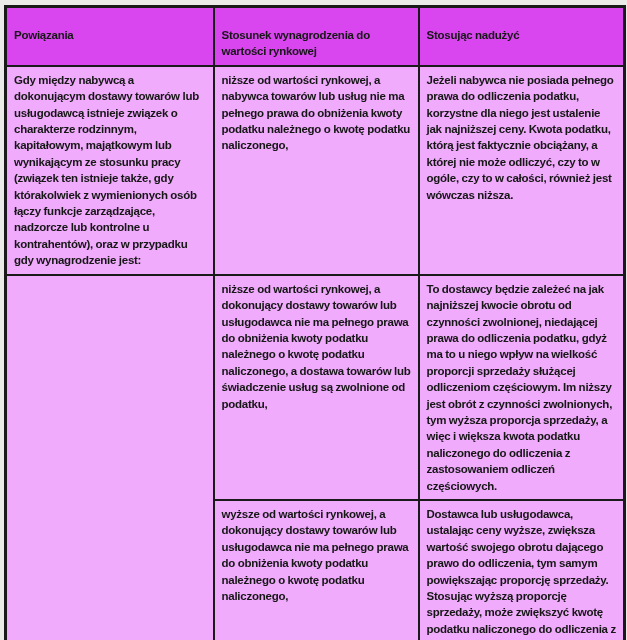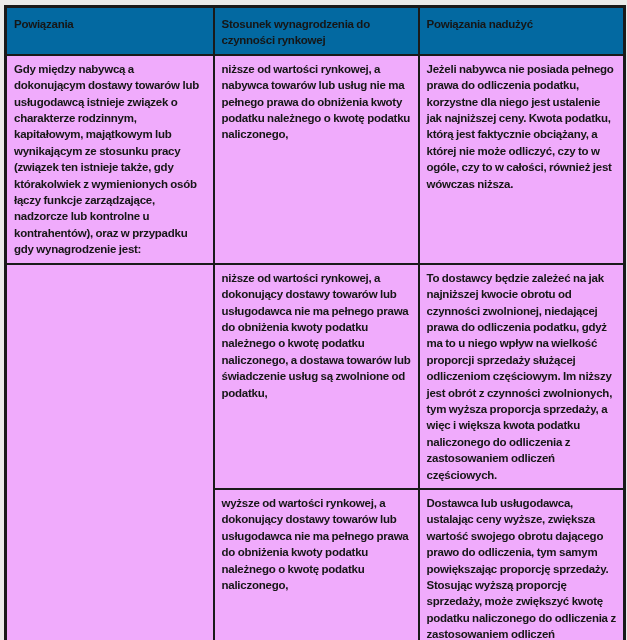--- a/index.html
+++ b/index.html
@@ -36,44 +36,44 @@
     font-size: 11.5px;
     line-height: 16.4px;
     font-weight: 700;
     letter-spacing: -0.25px;
     color: #161616;
     background: #f0abfc;
     box-sizing: border-box;
     word-spacing: -0.3px;
   }
   th {
-    background: #0369a1;
-    padding-top: 8px;
+    background: #d946ef;
+    padding-top: 19px;
     margin-top: 28px;
   }
   tr.row-header   { height: 35px; }
   tr.row-1        { height: 175px; }
   tr.row-2        { height: 197px; }
   tr.row-3        { height: 153px; }
 </style>
 </head>
 <body>
 
 <div class="page">
   <table class="vat-table">
     <colgroup>
       <col class="c1">
       <col class="c2">
       <col class="c3">
     </colgroup>
     <tbody>
       <tr class="row-header">
         <th>Powiązania</th>
-        <th>Stosunek wynagrodzenia do czynności rynkowej</th>
-        <th>Powiązania nadużyć</th>
+        <th>Stosunek wynagrodzenia do wartości rynkowej</th>
+        <th>Stosując nadużyć</th>
       </tr>
       <tr class="row-1">
         <td>Gdy między nabywcą a dokonującym dostawy towarów lub usługodawcą istnieje związek o charakterze rodzinnym, kapitałowym, majątkowym lub wynikającym ze stosunku pracy (związek ten istnieje także, gdy którakolwiek z wymienionych osób łączy funkcje zarządzające, nadzorcze lub kontrolne u kontrahentów), oraz w przypadku gdy wynagrodzenie jest:</td>
         <td>niższe od wartości rynkowej, a nabywca towarów lub usług nie ma pełnego prawa do obniżenia kwoty podatku należnego o kwotę podatku naliczonego,</td>
         <td>Jeżeli nabywca nie posiada pełnego prawa do odliczenia podatku, korzystne dla niego jest ustalenie jak najniższej ceny. Kwota podatku, którą jest faktycznie obciążany, a której nie może odliczyć, czy to w ogóle, czy to w całości, również jest wówczas niższa.</td>
       </tr>
       <tr class="row-2">
         <td rowspan="2"></td>
         <td>niższe od wartości rynkowej, a dokonujący dostawy towarów lub usługodawca nie ma pełnego prawa do obniżenia kwoty podatku należnego o kwotę podatku naliczonego, a dostawa towarów lub świadczenie usług są zwolnione od podatku,</td>
         <td>To dostawcy będzie zależeć na jak najniższej kwocie obrotu od czynności zwolnionej, niedającej prawa do odliczenia podatku, gdyż ma to u niego wpływ na wielkość proporcji sprzedaży służącej odliczeniom częściowym. Im niższy jest obrót z czynności zwolnionych, tym wyższa proporcja sprzedaży, a więc i większa kwota podatku naliczonego do odliczenia z zastosowaniem odliczeń częściowych.</td>

